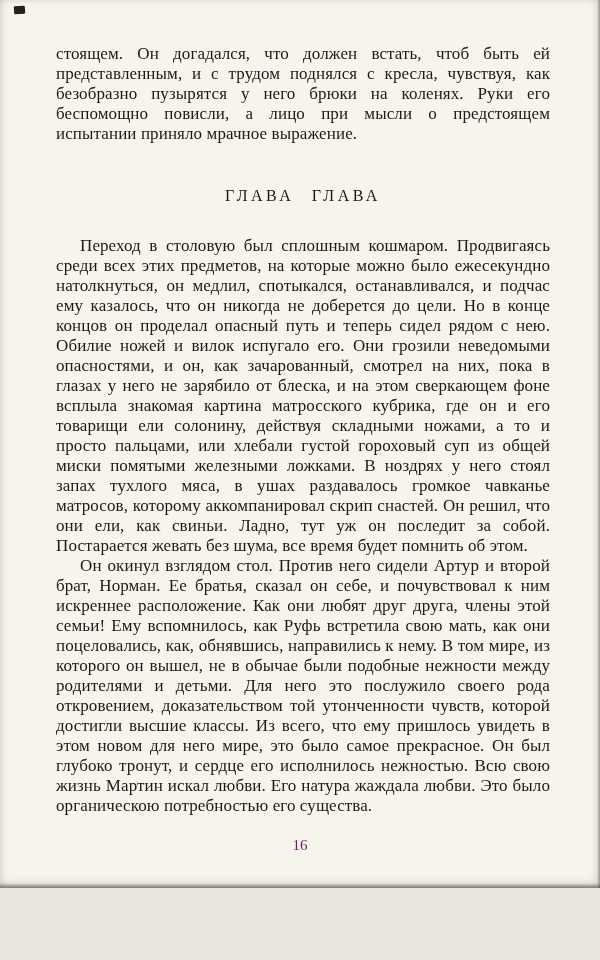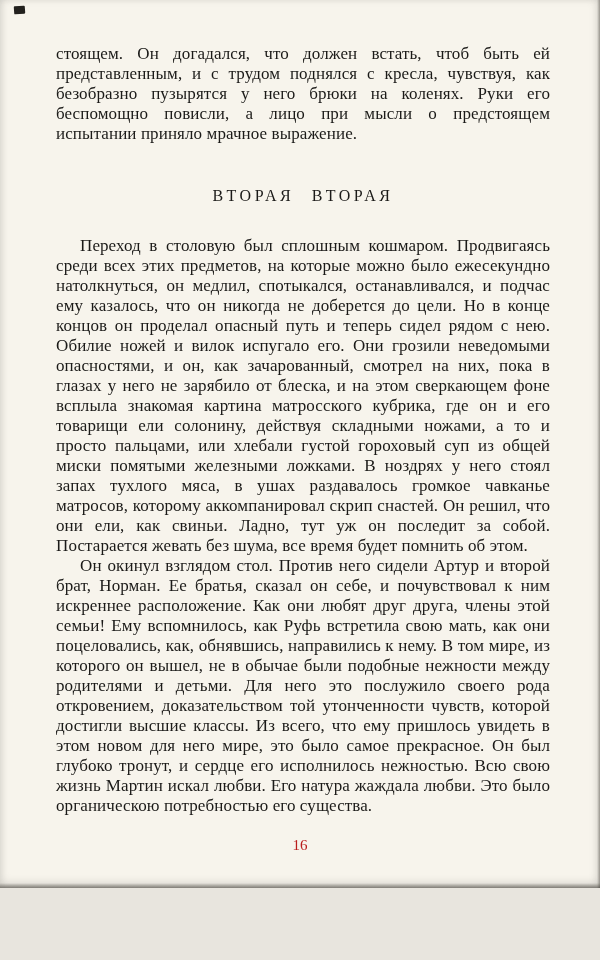--- a/index.html
+++ b/index.html
@@ -45,21 +45,21 @@
     margin: 42px 0 30px 0;
     text-indent: 0 !important;
   }
   .page-number {
     position: absolute;
     bottom: 34px;
     left: 0;
     right: 0;
     text-align: center;
     font-size: 15px;
-    color: #b91c1c;
+    color: #701a75;
   }
   .scan-corner {
     position: absolute;
     top: 6px;
     left: 14px;
     width: 11px;
     height: 8px;
     background: #23211e;
     border-radius: 1px;
     transform: rotate(-4deg);
@@ -85,21 +85,21 @@
 <body>
 
 <div class="page">
 
   <div class="scan-corner"></div>
 
   <div class="content">
 
     <p class="noindent">стоящем. Он догадался, что должен встать, чтоб быть ей представленным, и с трудом поднялся с кресла, чувствуя, как безобразно пузырятся у него брюки на коленях. Руки его беспомощно повисли, а лицо при мысли о предстоящем испытании приняло мрачное выражение.</p>
 
-    <h2 class="chapter-heading">ВТОРАЯ ВТОРАЯ</h2>
+    <h2 class="chapter-heading">ГЛАВА ГЛАВА</h2>
 
     <p>Переход в столовую был сплошным кошмаром. Продвигаясь среди всех этих предметов, на которые можно было ежесекундно натолкнуться, он медлил, спотыкался, останавливался, и подчас ему казалось, что он никогда не доберется до цели. Но в конце концов он проделал опасный путь и теперь сидел рядом с нею. Обилие ножей и вилок испугало его. Они грозили неведомыми опасностями, и он, как зачарованный, смотрел на них, пока в глазах у него не зарябило от блеска, и на этом сверкающем фоне всплыла знакомая картина матросского кубрика, где он и его товарищи ели солонину, действуя складными ножами, а то и просто пальцами, или хлебали густой гороховый суп из общей миски помятыми железными ложками. В ноздрях у него стоял запах тухлого мяса, в ушах раздавалось громкое чавканье матросов, которому аккомпанировал скрип снастей. Он решил, что они ели, как свиньи. Ладно, тут уж он последит за собой. Постарается жевать без шума, все время будет помнить об этом.</p>
 
     <p>Он окинул взглядом стол. Против него сидели Артур и второй брат, Норман. Ее братья, сказал он себе, и почувствовал к ним искреннее расположение. Как они любят друг друга, члены этой семьи! Ему вспомнилось, как Руфь встретила свою мать, как они поцеловались, как, обнявшись, направились к нему. В том мире, из которого он вышел, не в обычае были подобные нежности между родителями и детьми. Для него это послужило своего рода откровением, доказательством той утонченности чувств, которой достигли высшие классы. Из всего, что ему пришлось увидеть в этом новом для него мире, это было самое прекрасное. Он был глубоко тронут, и сердце его исполнилось нежностью. Всю свою жизнь Мартин искал любви. Его натура жаждала любви. Это было органическою потребностью его существа.</p>
 
   </div>
 
   <div class="page-number">16</div>
 
   <div class="scan-right-edge"></div>

